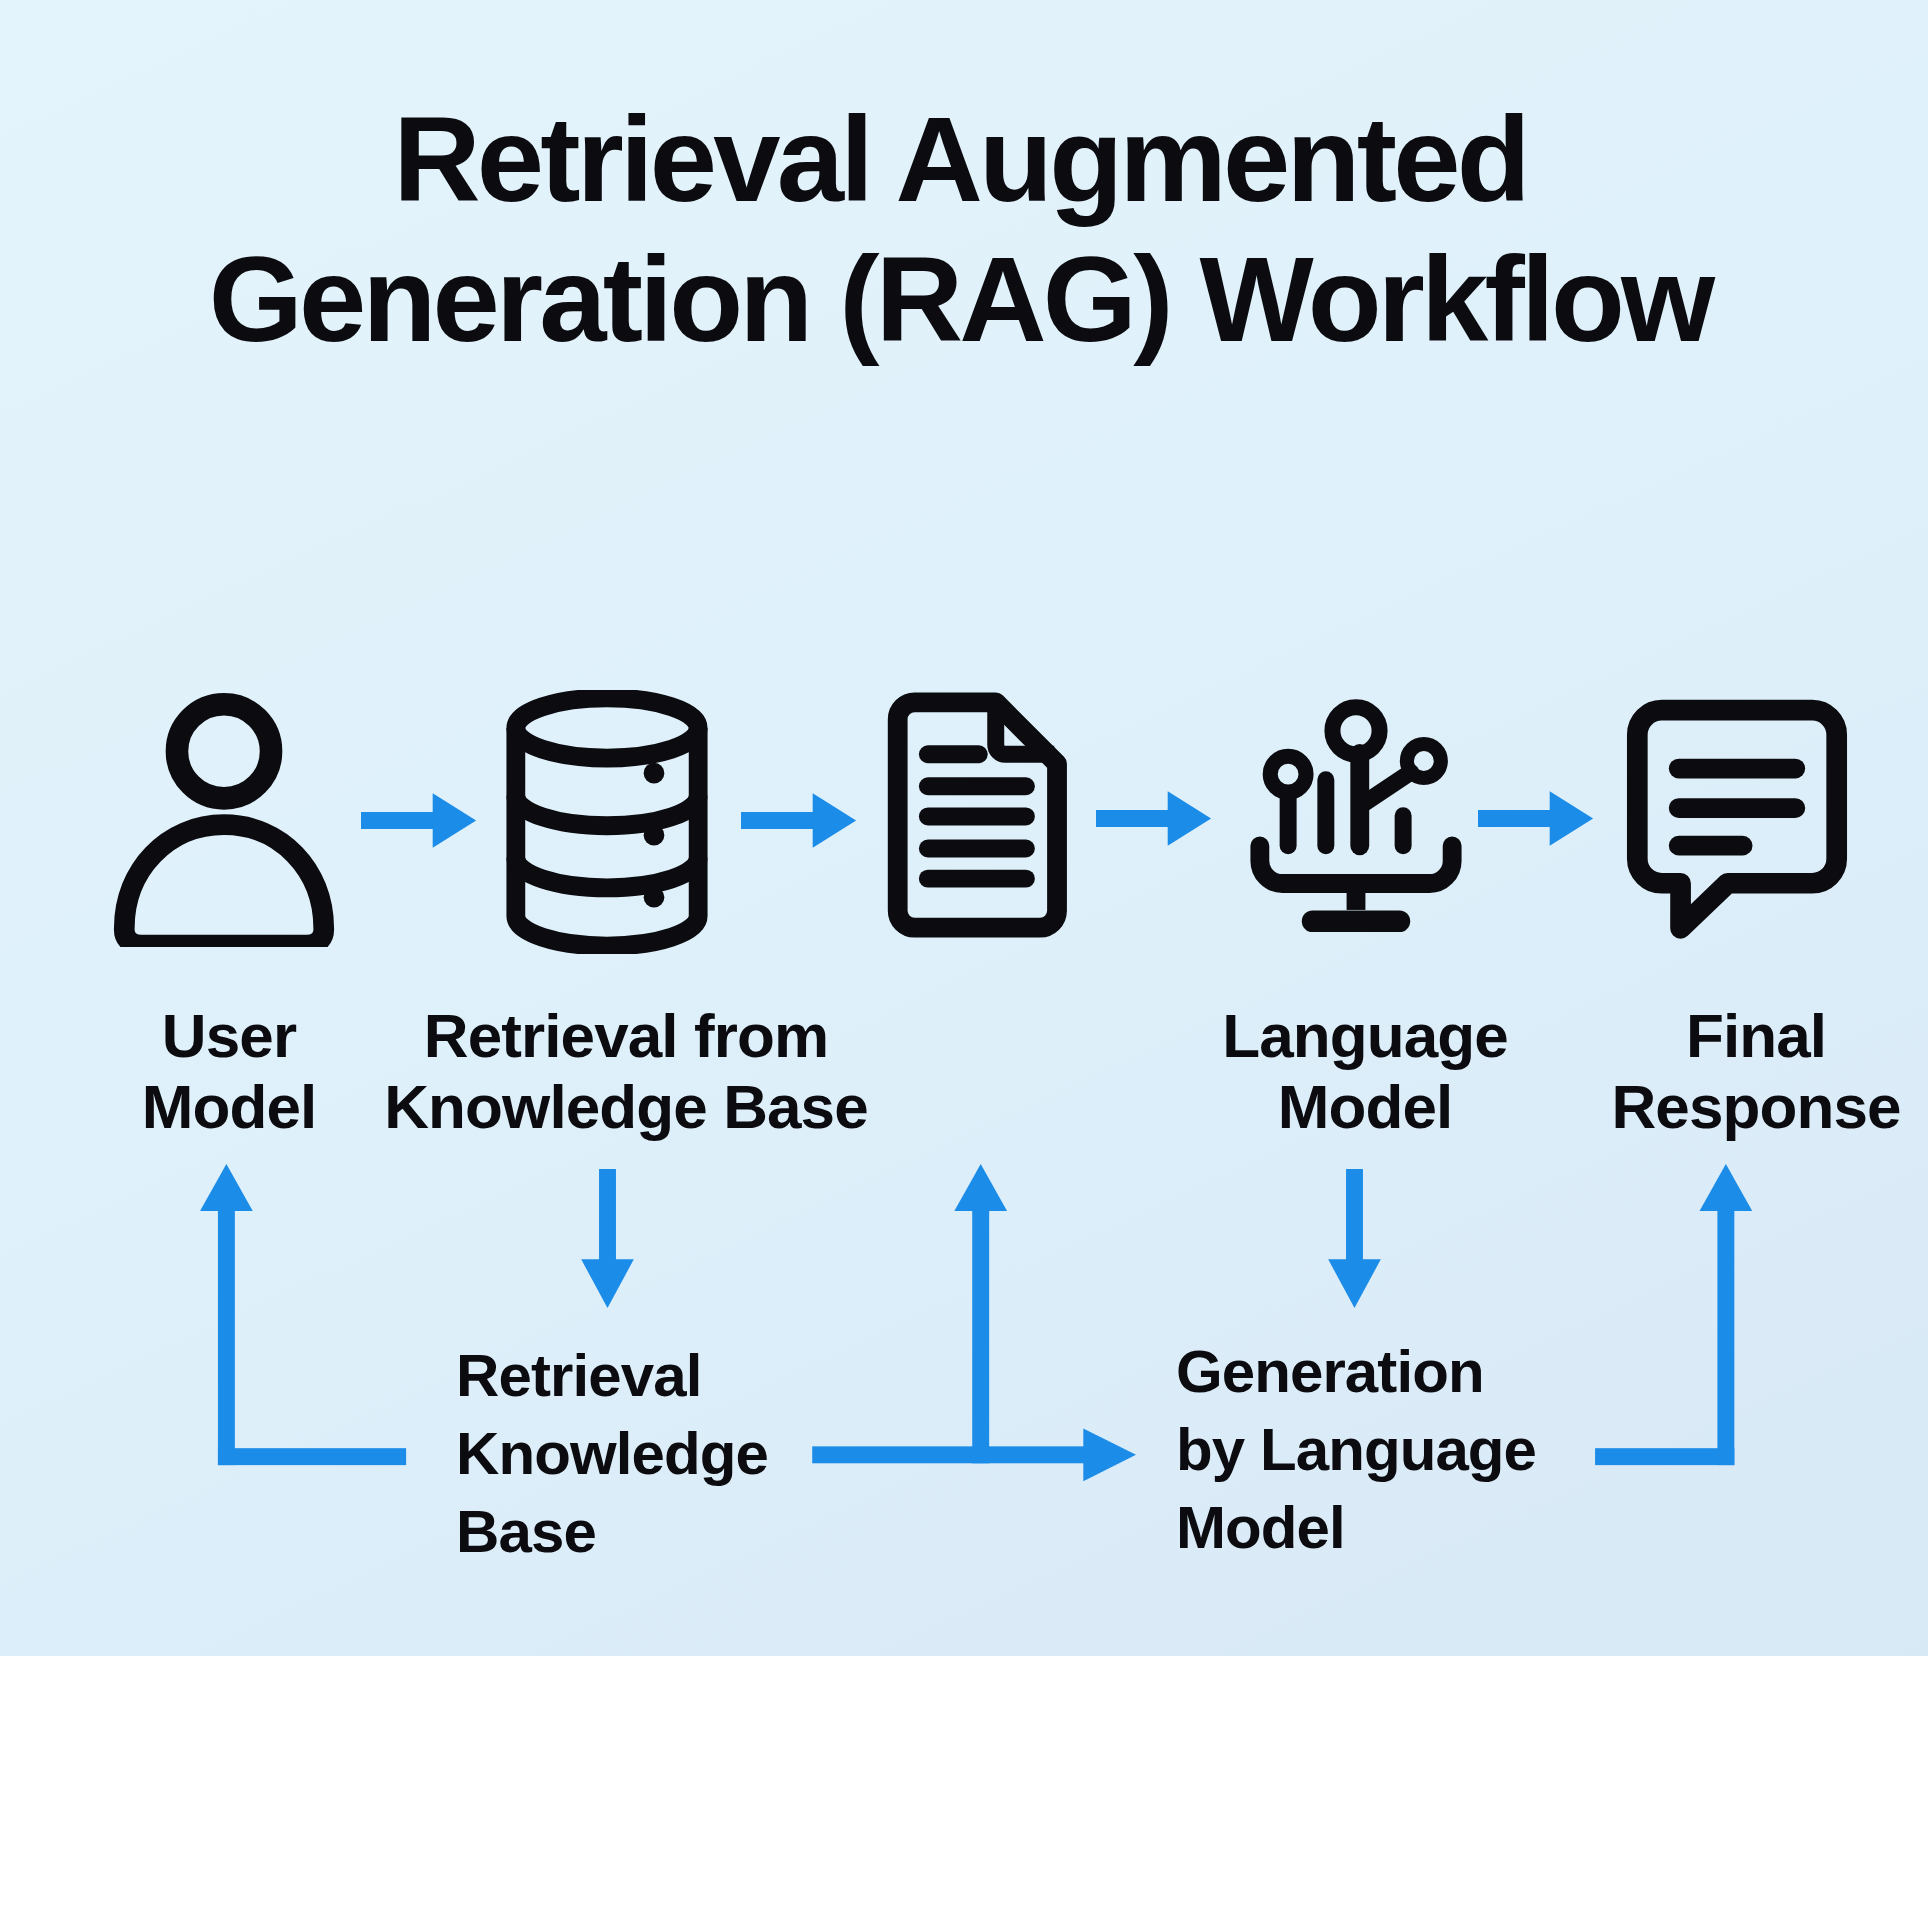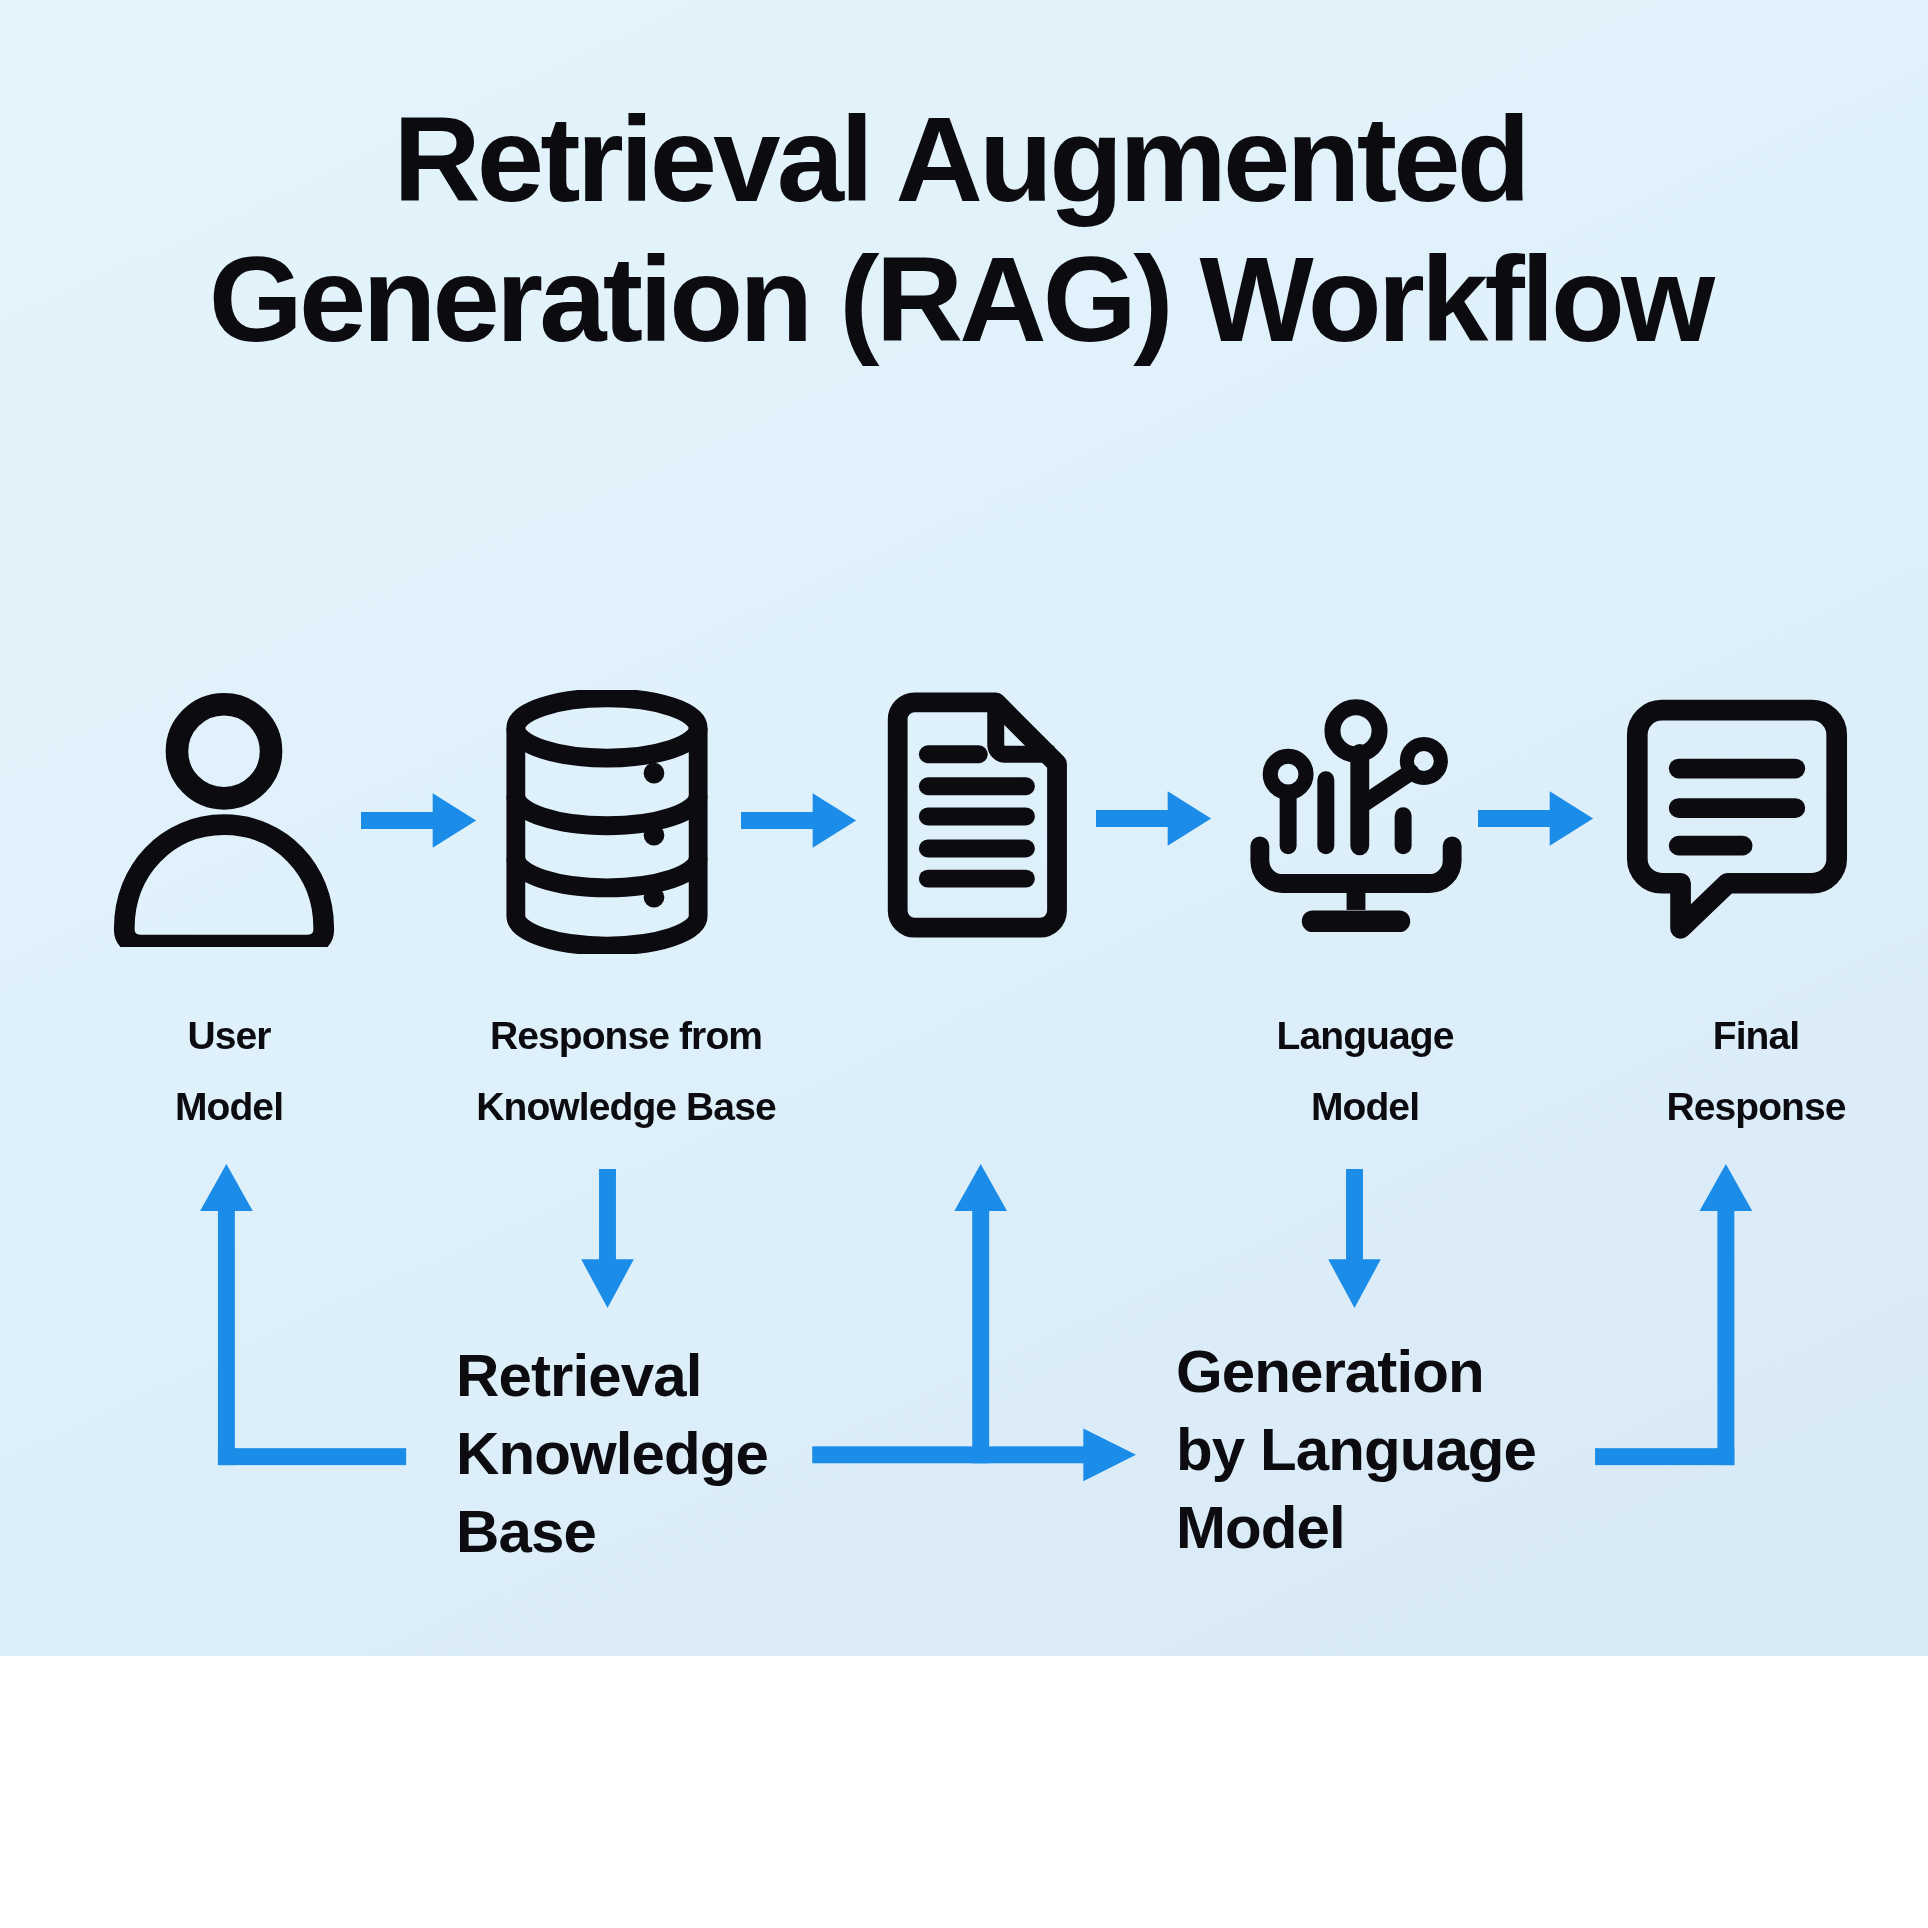--- a/index.html
+++ b/index.html
@@ -31,21 +31,21 @@
   .step-icon{
     position:absolute;
     transform:translateX(-50%);
   }
   .step-icon svg{display:block;}
   .step-label{
     position:absolute;
     transform:translateX(-50%);
     top:1000px;
     text-align:center;
-    font-size:39px;
+    font-size:62px;
     font-weight:700;
     line-height:71px;
     letter-spacing:-0.9px;
     white-space:nowrap;
   }
   .node-label{
     position:absolute;
     transform:translateX(-50%);
     text-align:left;
     font-size:60px;
@@ -150,21 +150,21 @@
         <rect x="0" y="20" width="80" height="18" class="blue-fill"></rect>
         <polygon points="76,0 76,58 122,29" class="blue-fill"></polygon>
       </svg>
   </div>
 
   <div class="step-label" style="left:229px;">
     <div>User</div>
     <div>Model</div>
   </div>
   <div class="step-label" style="left:626px;">
-    <div>Response from</div>
+    <div>Retrieval from</div>
     <div>Knowledge Base</div>
   </div>
   <div class="step-label" style="left:1365px;">
     <div>Language</div>
     <div>Model</div>
   </div>
   <div class="step-label" style="left:1756px;">
     <div>Final</div>
     <div>Response</div>
   </div>

